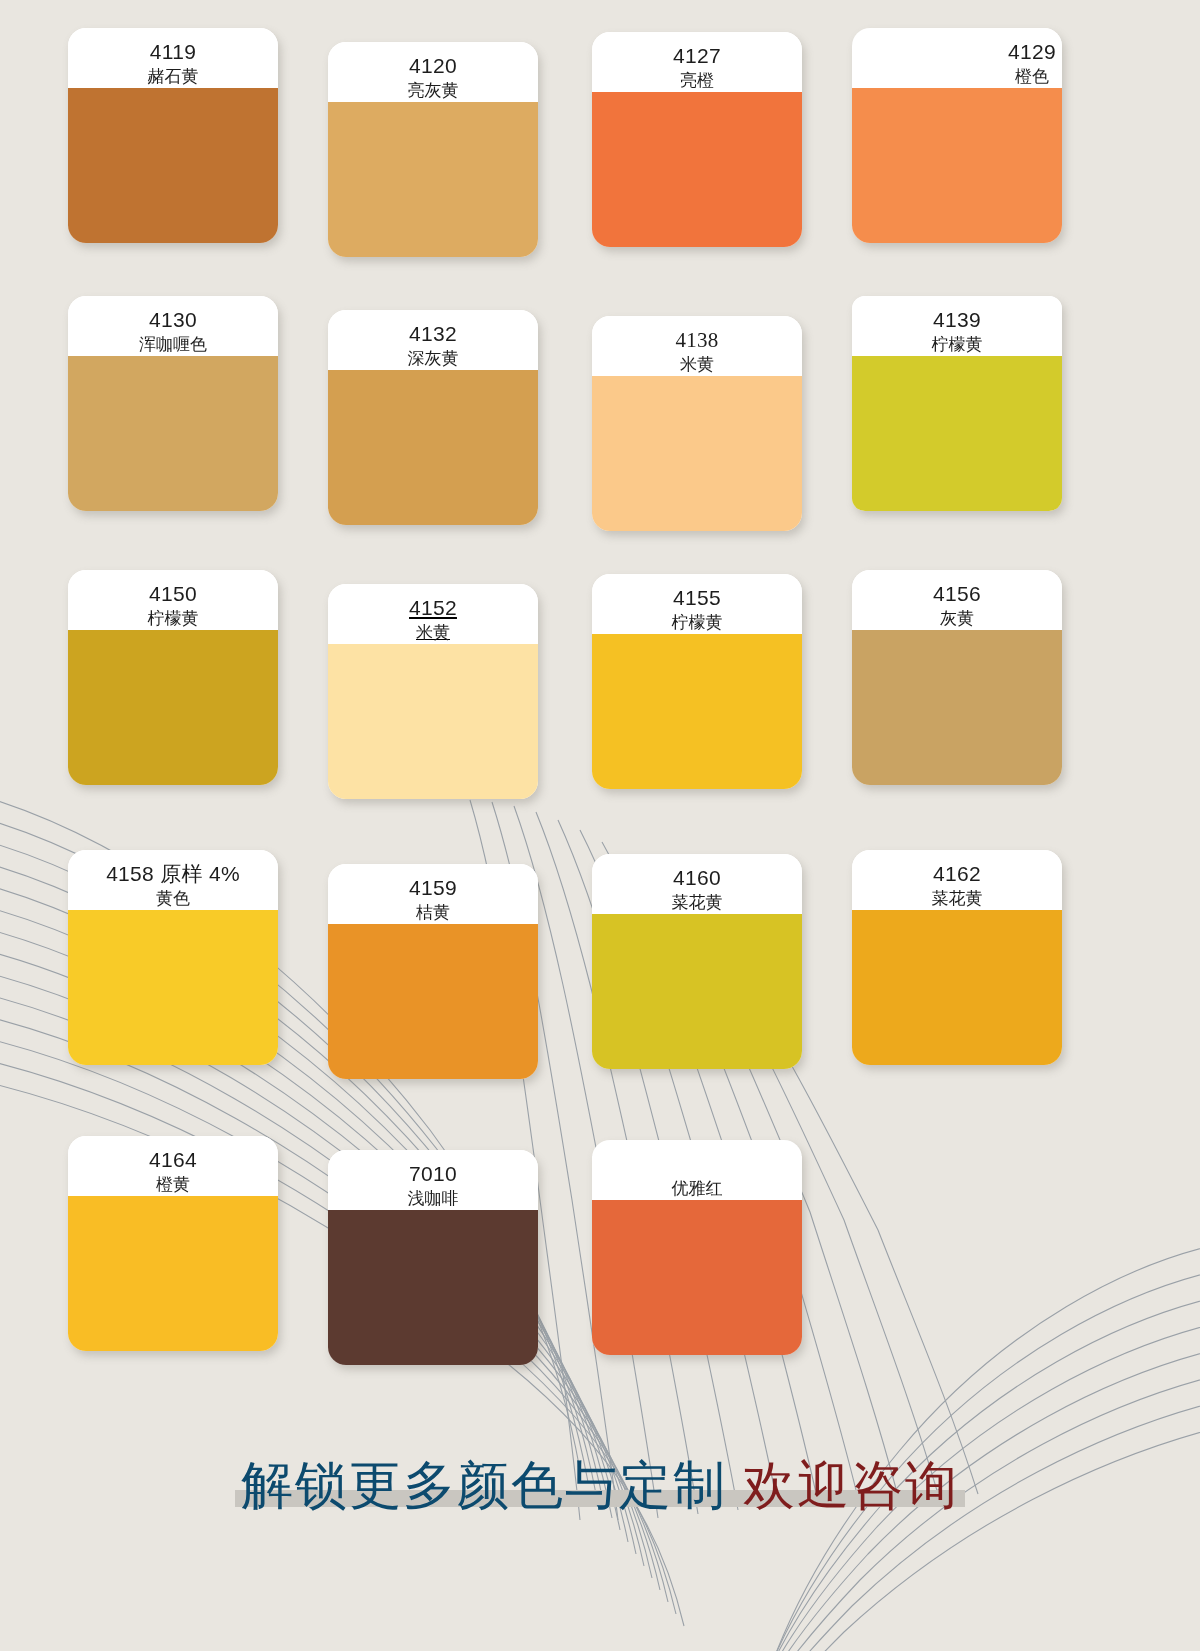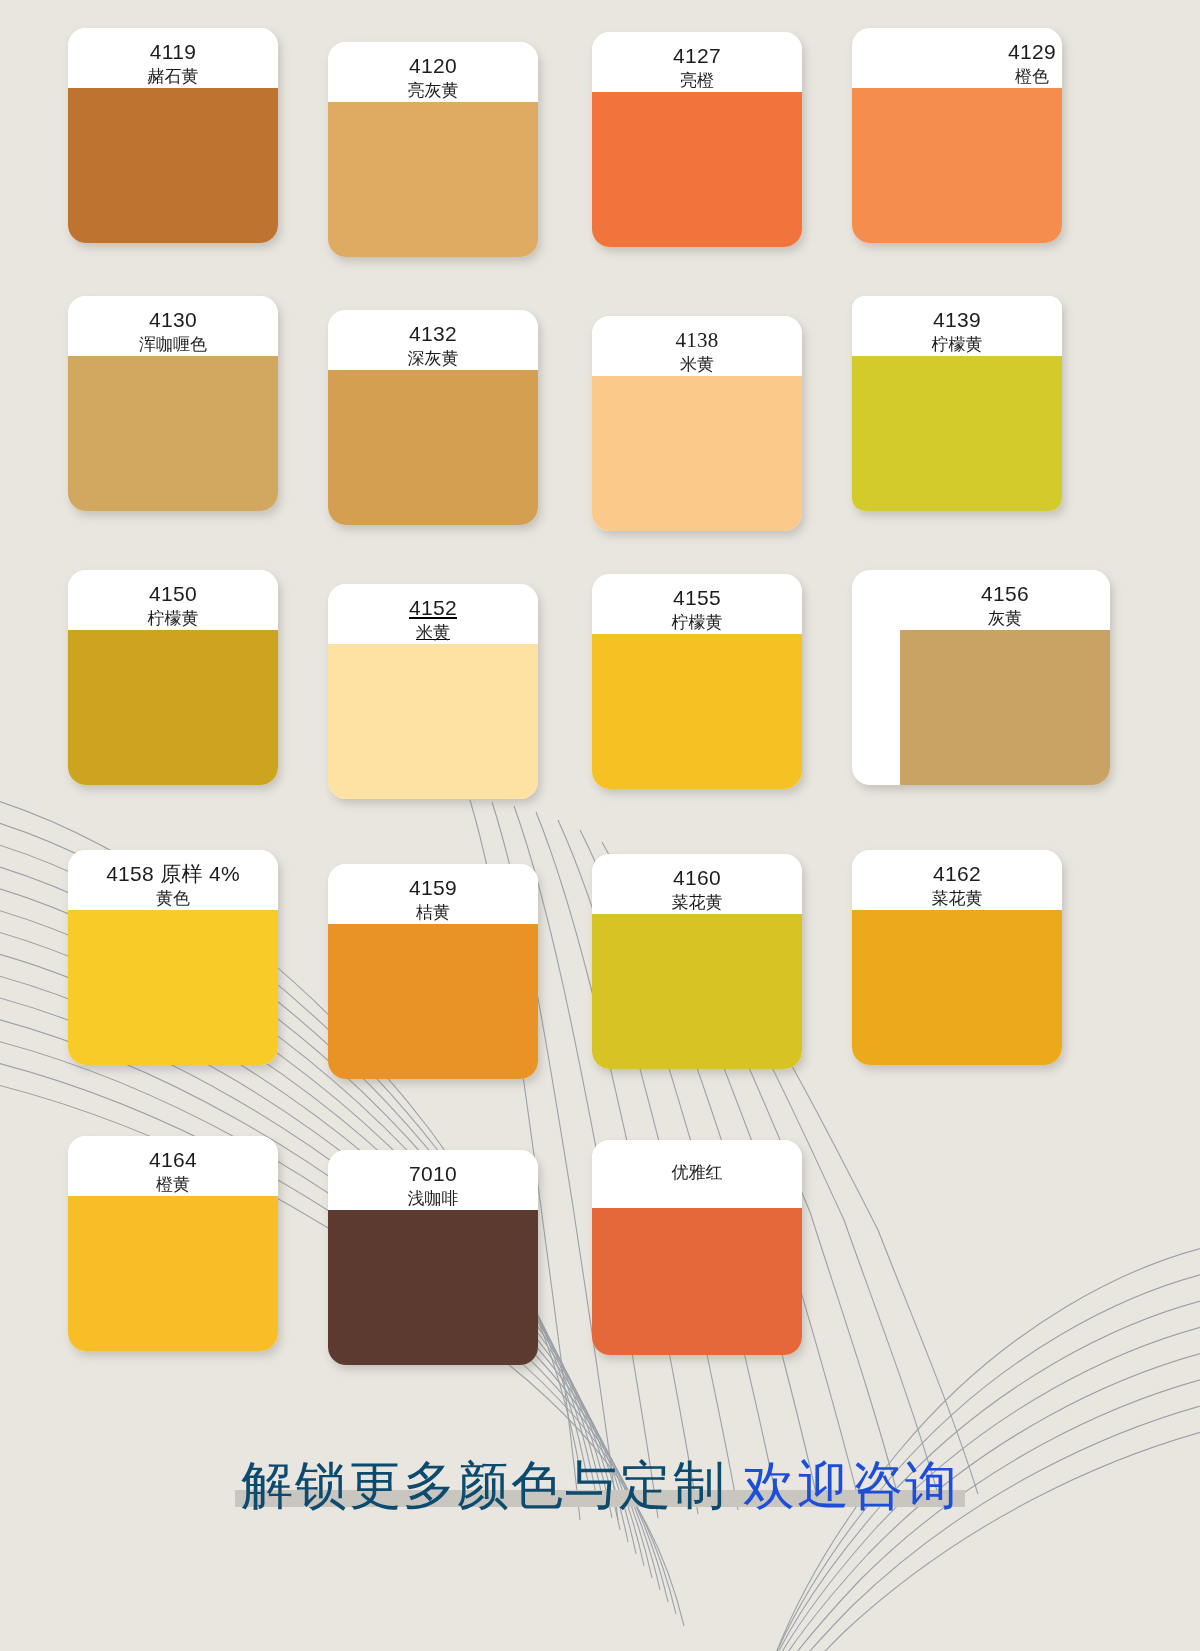--- a/index.html
+++ b/index.html
@@ -75,21 +75,22 @@
   .card-name:empty { display: none; }
 
   .card-color {
     flex: 1 1 auto;
     width: 100%;
   }
 
   
   .swatch-card.single-line .card-label {
     padding-top: 21px;
-    padding-bottom: 24px;
+    padding-bottom: 0;
+    margin-top: 16px;
   }
 
   
   #footer-tagline {
     position: absolute;
     left: 0;
     top: 1440px;
     width: 1200px;
     height: 90px;
     z-index: 3;
@@ -250,21 +251,21 @@
       </div>
       <div class="card-color" style="background: rgb(253, 226, 164);"></div>
     </div>
     <div class="swatch-card" style="left: 592px; top: 574px;">
       <div class="card-label">
         <div class="card-code">4155</div>
         <div class="card-name">柠檬黄</div>
       </div>
       <div class="card-color" style="background: rgb(245, 193, 35);"></div>
     </div>
-    <div class="swatch-card" style="left: 852px; top: 570px; padding-left: 48px;">
+    <div class="swatch-card" style="left: 852px; top: 570px;">
       <div class="card-label">
         <div class="card-code">4156</div>
         <div class="card-name">灰黄</div>
       </div>
       <div class="card-color" style="background: rgb(201, 163, 99);"></div>
     </div>
     <div class="swatch-card" style="left: 68px; top: 850px;">
       <div class="card-label">
         <div class="card-code">4158 原样 4%</div>
         <div class="card-name">黄色</div>
@@ -311,16 +312,16 @@
         <div class="card-name">优雅红</div>
       </div>
       <div class="card-color" style="background: rgb(229, 104, 58);"></div>
     </div>
   </div>
 
 <div id="footer-tagline">
   <div class="tagline-wrap">
     <div class="tagline-bar" style="background: rgb(201, 198, 192);"></div>
     <div class="tagline-text">
-      <span class="tagline-main">解锁更多颜色与定制</span><span class="tagline-accent" style="color: #1d4ed8; text-align: center;">欢迎咨询</span>
+      <span class="tagline-main">解锁更多颜色与定制</span><span class="tagline-accent" style="color: #7f1d1d; text-align: center;">欢迎咨询</span>
     </div>
   </div>
 </div>
 
 </body></html>

